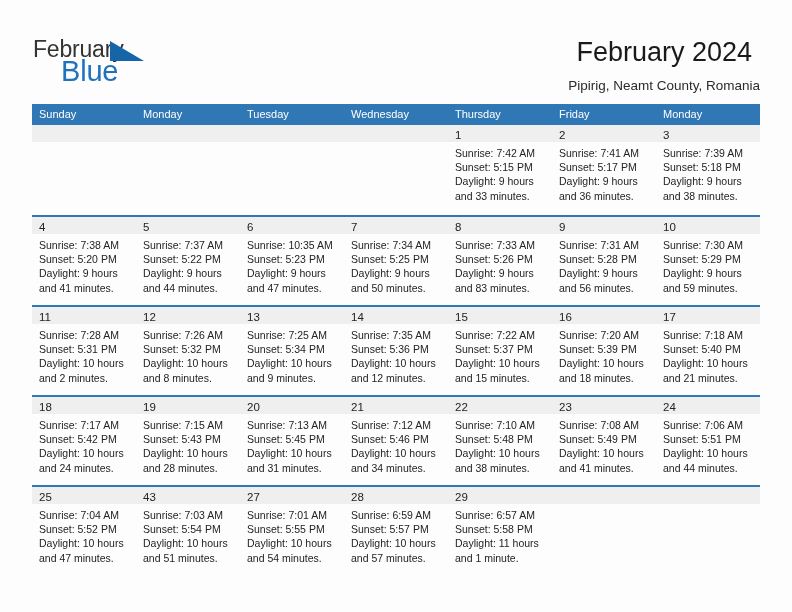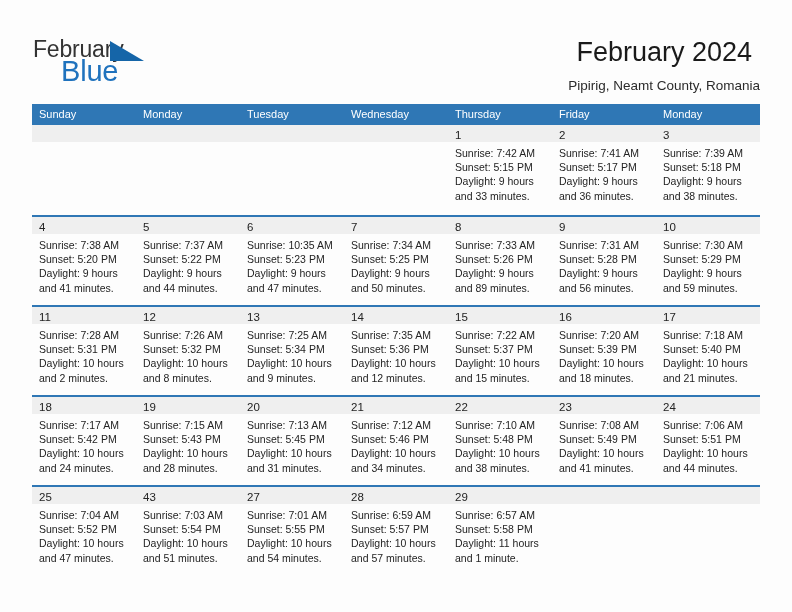--- a/index.html
+++ b/index.html
@@ -236,21 +236,21 @@
               <div class="day-line">Daylight: 9 hours</div>
               <div class="day-line">and 50 minutes.</div>
             </div>
           </div>
           <div class="day-cell">
             <div class="day-number-band"><span class="day-number">8</span></div>
             <div class="day-body">
               <div class="day-line">Sunrise: 7:33 AM</div>
               <div class="day-line">Sunset: 5:26 PM</div>
               <div class="day-line">Daylight: 9 hours</div>
-              <div class="day-line">and 89 minutes.</div>
+              <div class="day-line">and 83 minutes.</div>
             </div>
           </div>
           <div class="day-cell">
             <div class="day-number-band"><span class="day-number">9</span></div>
             <div class="day-body">
               <div class="day-line">Sunrise: 7:31 AM</div>
               <div class="day-line">Sunset: 5:28 PM</div>
               <div class="day-line">Daylight: 9 hours</div>
               <div class="day-line">and 56 minutes.</div>
             </div>

